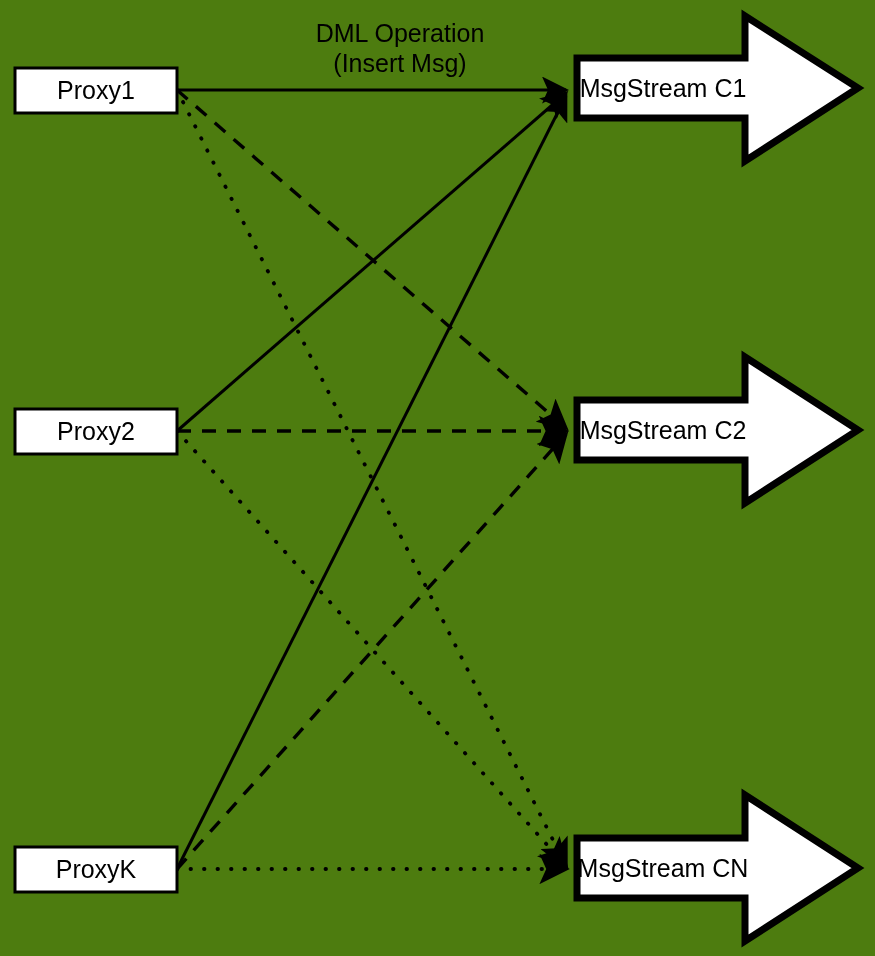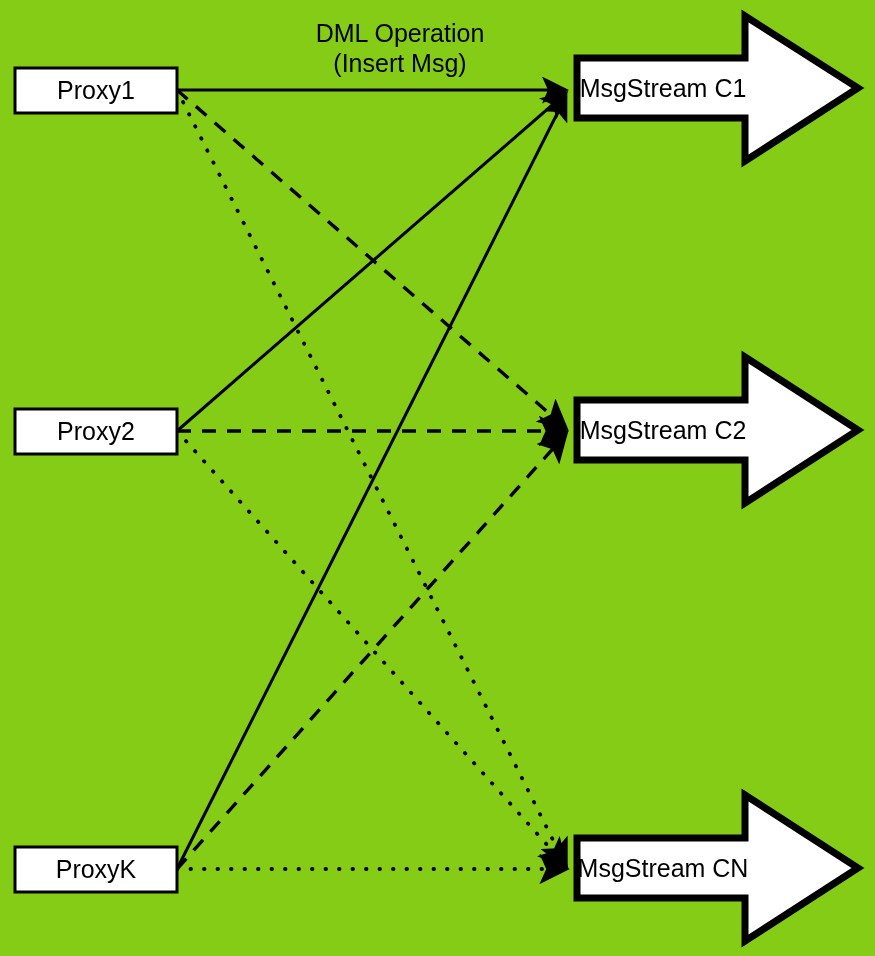--- a/index.html
+++ b/index.html
@@ -7,21 +7,21 @@
     padding: 0;
     background: #ffffff;
   }
   body {
     font-family: "Liberation Sans", sans-serif;
   }
   #diagram-root {
     position: relative;
     width: 875px;
     height: 956px;
-    background: #84cc16;
+    background: #4d7c0f;
     overflow: hidden;
   }
   #diagram-svg {
     position: absolute;
     left: 0;
     top: 0;
     width: 875px;
     height: 956px;
     display: block;
   }

